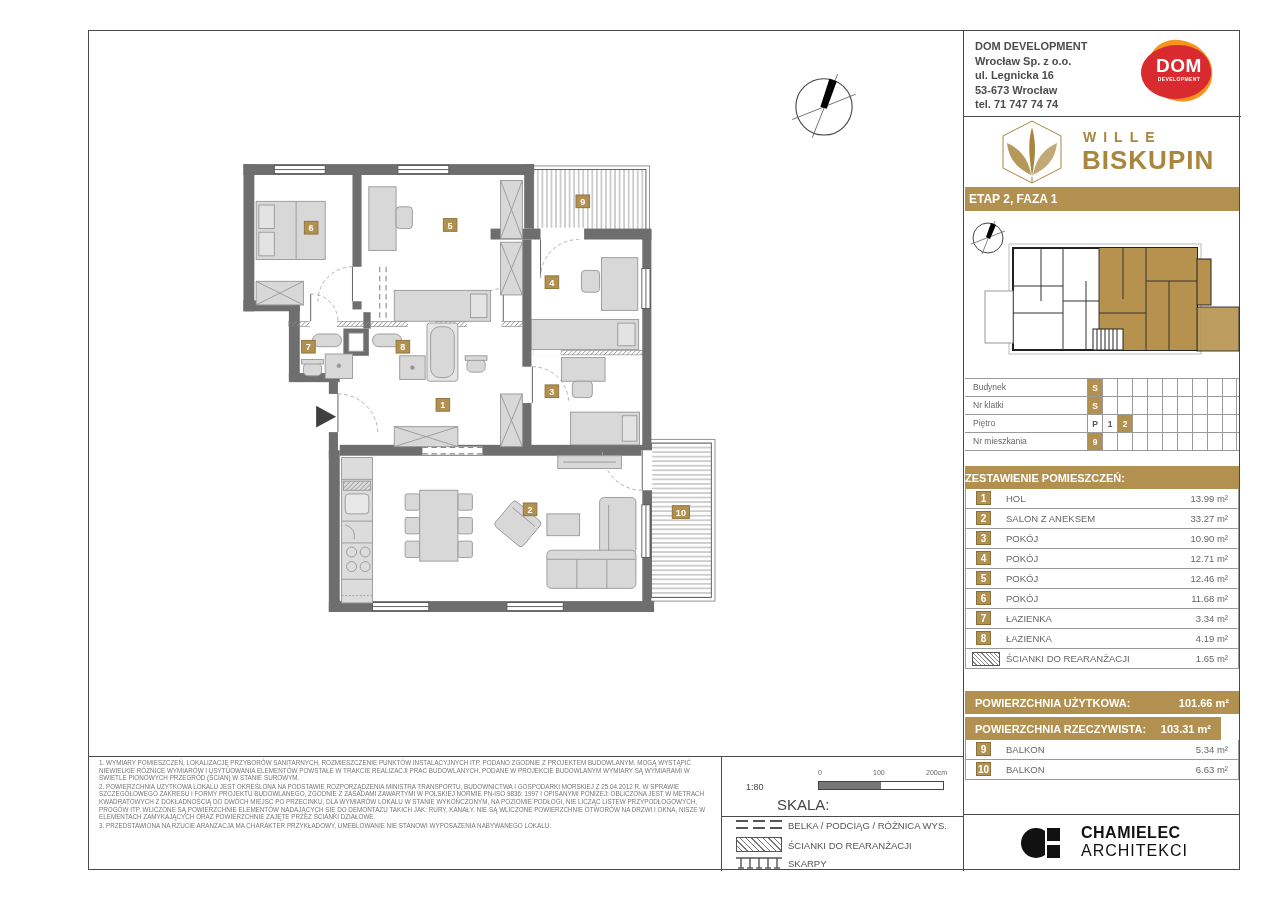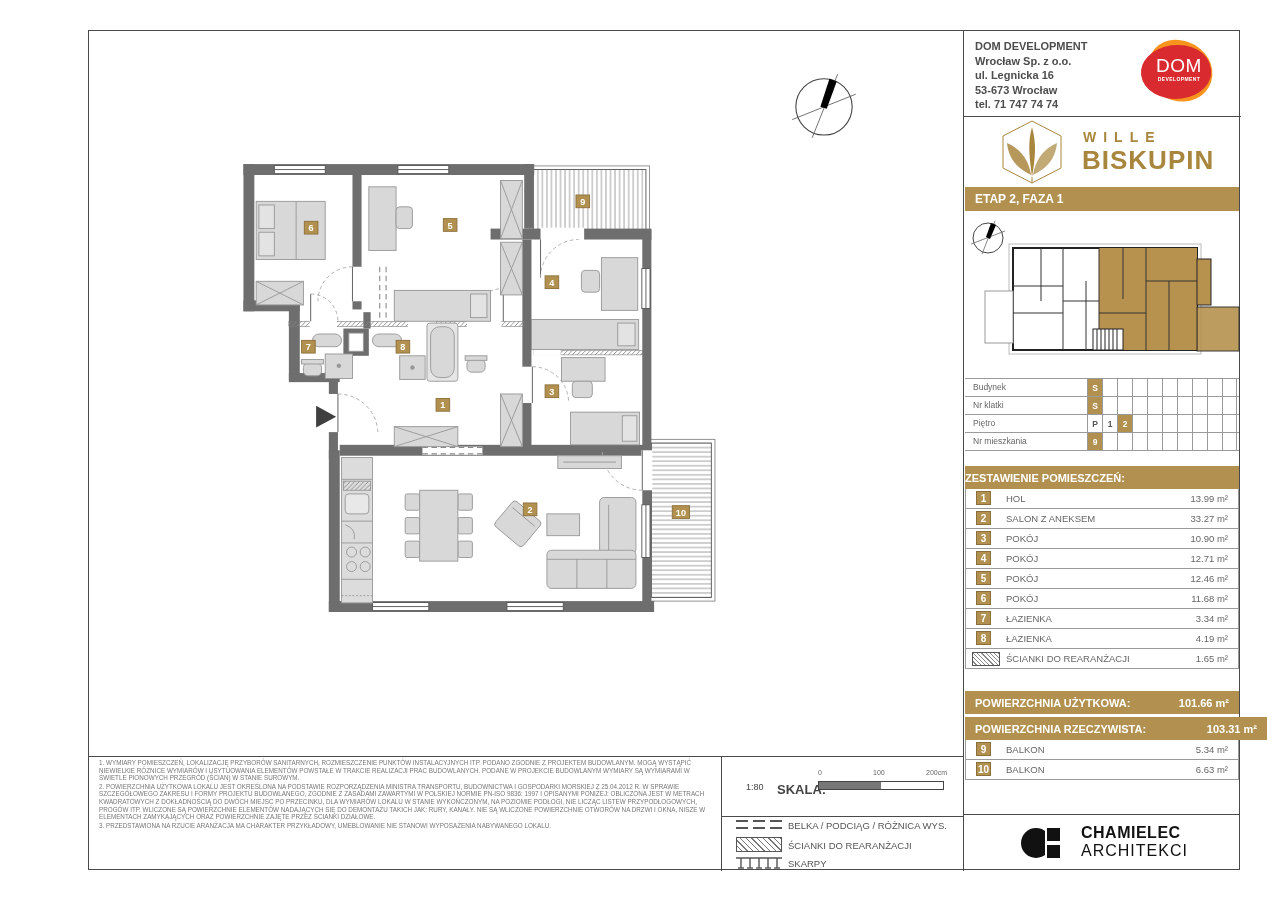--- a/index.html
+++ b/index.html
@@ -13,21 +13,21 @@
 
   
   .company{position:absolute;left:886px;top:8px;width:160px;font-size:11px;
            font-weight:bold;color:#4d4d4d;line-height:14.5px;}
   .domlogo{position:absolute;left:1042px;top:8px;width:96px;height:68px;}
   .domlogo .blob1{position:absolute;left:16px;top:2px;width:66px;height:60px;
       background:#f7941d;border-radius:46% 54% 50% 50%;transform:rotate(18deg);}
   .domlogo .blob2{position:absolute;left:10px;top:6px;width:70px;height:54px;
       background:#d92b2f;border-radius:48% 52% 46% 54%;transform:rotate(-8deg);}
   .domlogo .dltxt{position:absolute;left:0;top:16px;width:96px;text-align:center;
-      color:#fff;font-weight:normal;font-size:19px;letter-spacing:.5px;}
+      color:#fff;font-weight:bold;font-size:19px;letter-spacing:.5px;}
   .domlogo .dlsub{position:absolute;left:0;top:37px;width:96px;text-align:center;
       color:#fff;font-weight:bold;font-size:5px;letter-spacing:.4px;}
 
   .brand{position:absolute;left:876px;top:86px;width:274px;height:69px;}
   .brand .hex{position:absolute;left:22px;top:2px;}
   .brand .w1{position:absolute;left:118px;top:12px;font-size:14px;letter-spacing:7px;
              color:#a8863d;font-weight:bold;}
   .brand .w2{position:absolute;left:117px;top:28px;font-size:26px;letter-spacing:1px;
              color:#a8863d;font-weight:bold;}
   .goldbar{position:absolute;background:#b29150;color:#fff;font-weight:bold;
@@ -58,21 +58,21 @@
   .hatchsw{position:absolute;left:6px;top:3px;width:26px;height:12px;border:1px solid #555;
      background:repeating-linear-gradient(45deg,#fff,#fff 2px,#888 2px,#888 3px);}
   .powbar{justify-content:space-between;padding:0 10px;font-size:11px;}
 
   
   .notes{position:absolute;left:10px;top:728px;width:615px;font-size:6.3px;
          line-height:7.6px;color:#777;}
   .notes p{margin:0 0 1px 0;}
   .scalebox{position:absolute;left:633px;top:725px;width:241px;height:60px;}
   .s-ratio{position:absolute;left:24px;top:26px;font-size:9px;color:#444;}
-  .s-label{position:absolute;left:55px;top:26px;font-size:13px;color:#444;font-weight:bold;}
+  .s-label{position:absolute;left:55px;top:40px;font-size:15px;color:#444;}
   .s-ticks{position:absolute;left:96px;top:13px;width:134px;font-size:7px;color:#666;}
   .s-t0{position:absolute;left:0;}.s-t1{position:absolute;left:55px;}.s-t2{position:absolute;left:108px;}
   .s-bar{position:absolute;left:96px;top:25px;width:126px;height:9px;border:1px solid #444;
          box-sizing:border-box;}
   .s-seg1{position:absolute;left:0;top:0;width:50%;height:100%;background:#777;}
   .legend{position:absolute;left:633px;top:785px;width:241px;}
   .lgrow{position:relative;height:19px;}
   .lgsym{position:absolute;left:14px;top:2px;}
   .lgtxt{position:absolute;left:66px;top:4px;font-size:9.5px;color:#555;}
 
@@ -397,21 +397,21 @@
         <path d="M45,58 C43,40 40,26 45,8 C50,26 48,40 45,58 Z"></path>
         <path d="M44,56 C32,50 22,42 20,24 C34,30 42,42 44,56 Z" opacity=".85"></path>
         <path d="M46,56 C58,50 68,42 70,24 C56,30 48,42 46,56 Z" opacity=".7"></path>
       </g>
       <line x1="45" y1="58" x2="45" y2="64" stroke="#a8863d" stroke-width="1"></line>
     </svg>
     <div class="w1">WILLE</div>
     <div class="w2">BISKUPIN</div>
   </div>
 
-  <div class="goldbar" style="left:876px;top:156px;width:274px;height:24px;padding-left:10px;font-size:12px">ETAP 2, FAZA 1</div>
+  <div class="goldbar" style="left:876px;top:156px;width:274px;height:24px;padding-left:4px;font-size:12px">ETAP 2, FAZA 1</div>
 
   <svg class="abs" style="left:874px;top:180px" width="278" height="167" viewBox="962 210 278 167">
     <g>
       <circle cx="987" cy="237" r="15" fill="none" stroke="#444" stroke-width="1"></circle>
       <line x1="970" y1="243" x2="1004" y2="230" stroke="#666" stroke-width=".8"></line>
       <line x1="981" y1="253" x2="994" y2="220" stroke="#666" stroke-width=".8"></line>
       <polygon points="990,222 995,224 989,238 985,236" fill="#000"></polygon>
     </g>
     <rect x="1008" y="243" width="192" height="110" fill="none" stroke="#bbb" stroke-width="1"></rect>
     <rect x="1012" y="247" width="184" height="102" fill="#fff" stroke="#222" stroke-width="2"></rect>
@@ -555,21 +555,21 @@
       <span class="hatchsw"></span>
       <span class="rname">ŚCIANKI DO REARANŻACJI</span>
       <span class="rarea">1.65 m²</span>
     </div>
   </div>
 
   <div class="goldbar powbar" style="left:876px;top:660px;width:274px;height:23px">
     <span>POWIERZCHNIA UŻYTKOWA:</span>
     <span>101.66 m²</span>
   </div>
-  <div class="goldbar powbar" style="left:876px;top:686px;width:302px;height:23px">
+  <div class="goldbar powbar" style="left:876px;top:686px;width:256px;height:23px">
     <span>POWIERZCHNIA RZECZYWISTA:</span>
     <span>103.31 m²</span>
   </div>
   <div class="rtable" style="top:709px">
     <div class="rrow">
           <span class="badge">9</span>
           <span class="rname">BALKON</span>
           <span class="rarea">5.34 m²</span>
         </div>
     <div class="rrow">

